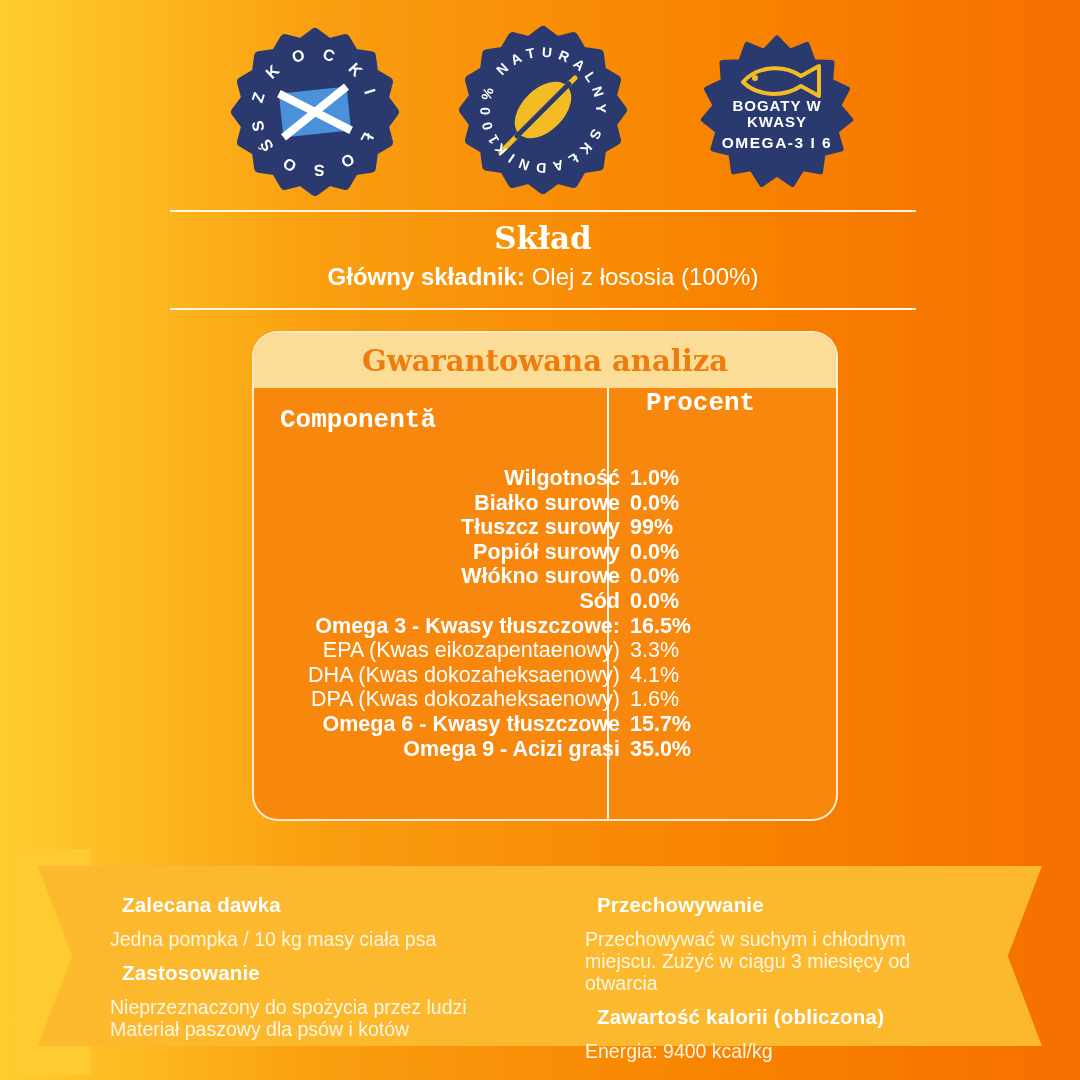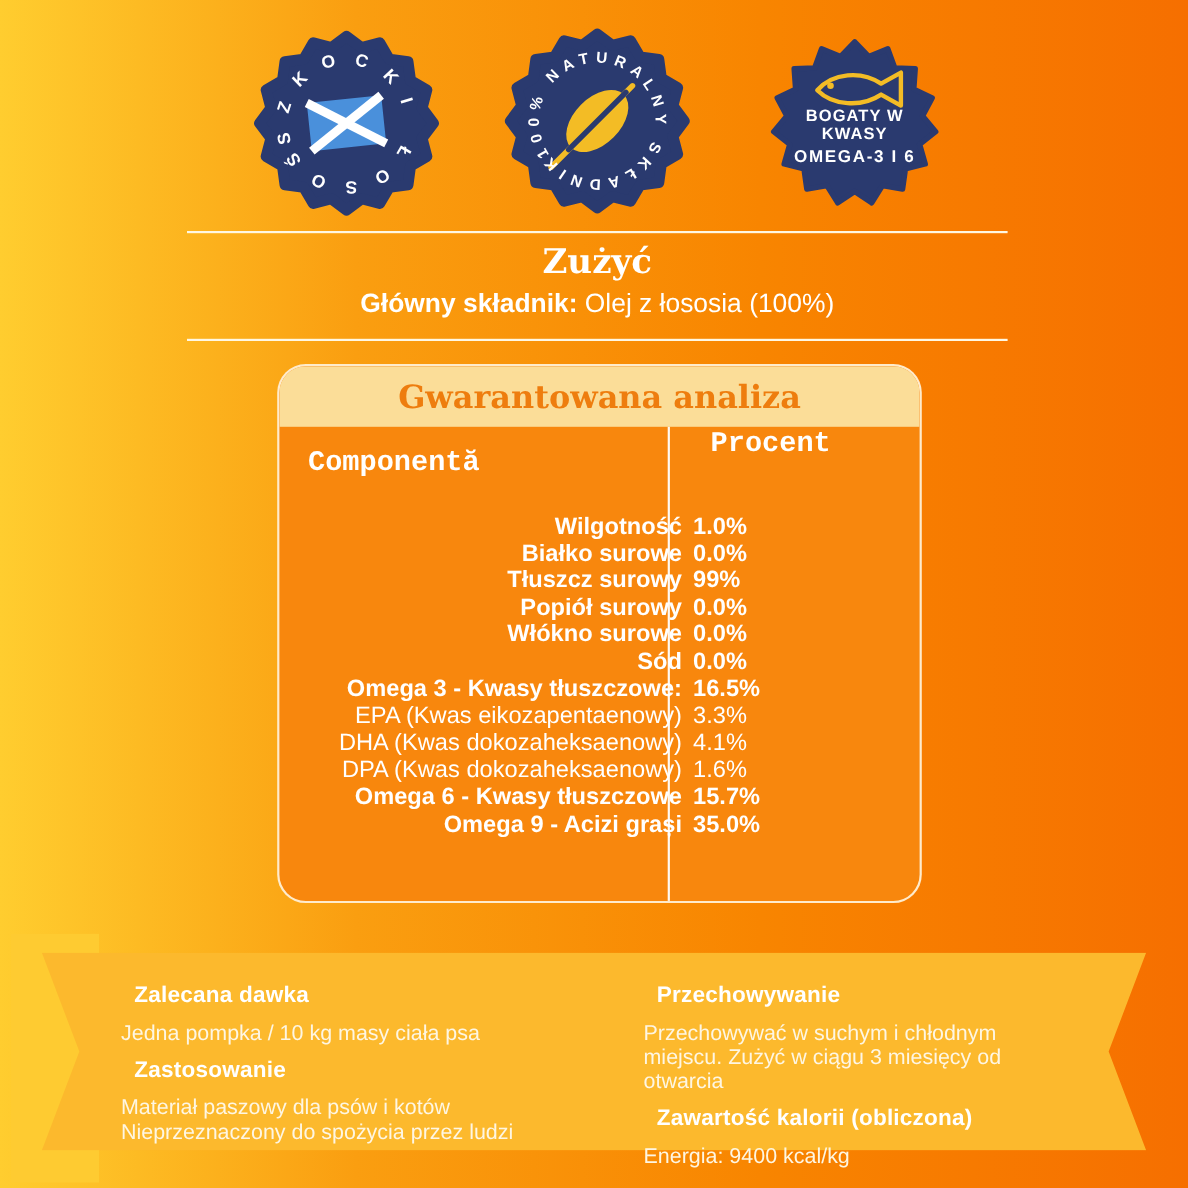--- a/index.html
+++ b/index.html
@@ -106,21 +106,21 @@
       </g>
     </svg>
     <div class="b3text">
       <div class="b3l1">BOGATY W</div>
       <div class="b3l2">KWASY</div>
       <div class="b3l3">OMEGA-3 I 6</div>
     </div>
   </div>
 
   <div class="hr" id="hr1"></div>
-  <div id="sklad-title">Zużyć</div>
+  <div id="sklad-title">Skład</div>
   <div id="sklad-sub"><span class="lbl">Główny składnik:</span><span> Olej z łososia (100%)</span></div>
   <div class="hr" id="hr2"></div>
 
   <div class="card">
     <div class="card-head">Gwarantowana analiza</div>
     <div class="vline"></div>
     <div class="col-head" id="col-comp">Componentă</div>
     <div class="col-head" id="col-proc">Procent</div>
     <div class="rows">
         <div class="row b">
@@ -174,22 +174,22 @@
       </div>
   </div>
 
   <div class="ribbon-back"></div>
   <div class="ribbon"></div>
 
   <div class="fcol" id="fcol-left">
     <h4>Zalecana dawka</h4>
     <p>Jedna pompka / 10 kg masy ciała psa</p>
     <h4 class="gap1">Zastosowanie</h4>
+    <p>Nieprzeznaczony do spożycia przez ludzi</p>
     <p>Materiał paszowy dla psów i kotów</p>
-    <p>Nieprzeznaczony do spożycia przez ludzi</p>
   </div>
 
   <div class="fcol" id="fcol-right">
     <h4>Przechowywanie</h4>
     <p>Przechowywać w suchym i chłodnym miejscu. Zużyć w ciągu 3 miesięcy od otwarcia</p>
     <h4 class="gap2">Zawartość kalorii (obliczona)</h4>
     <p>Energia: 9400 kcal/kg</p>
   </div>
 
 </div>

